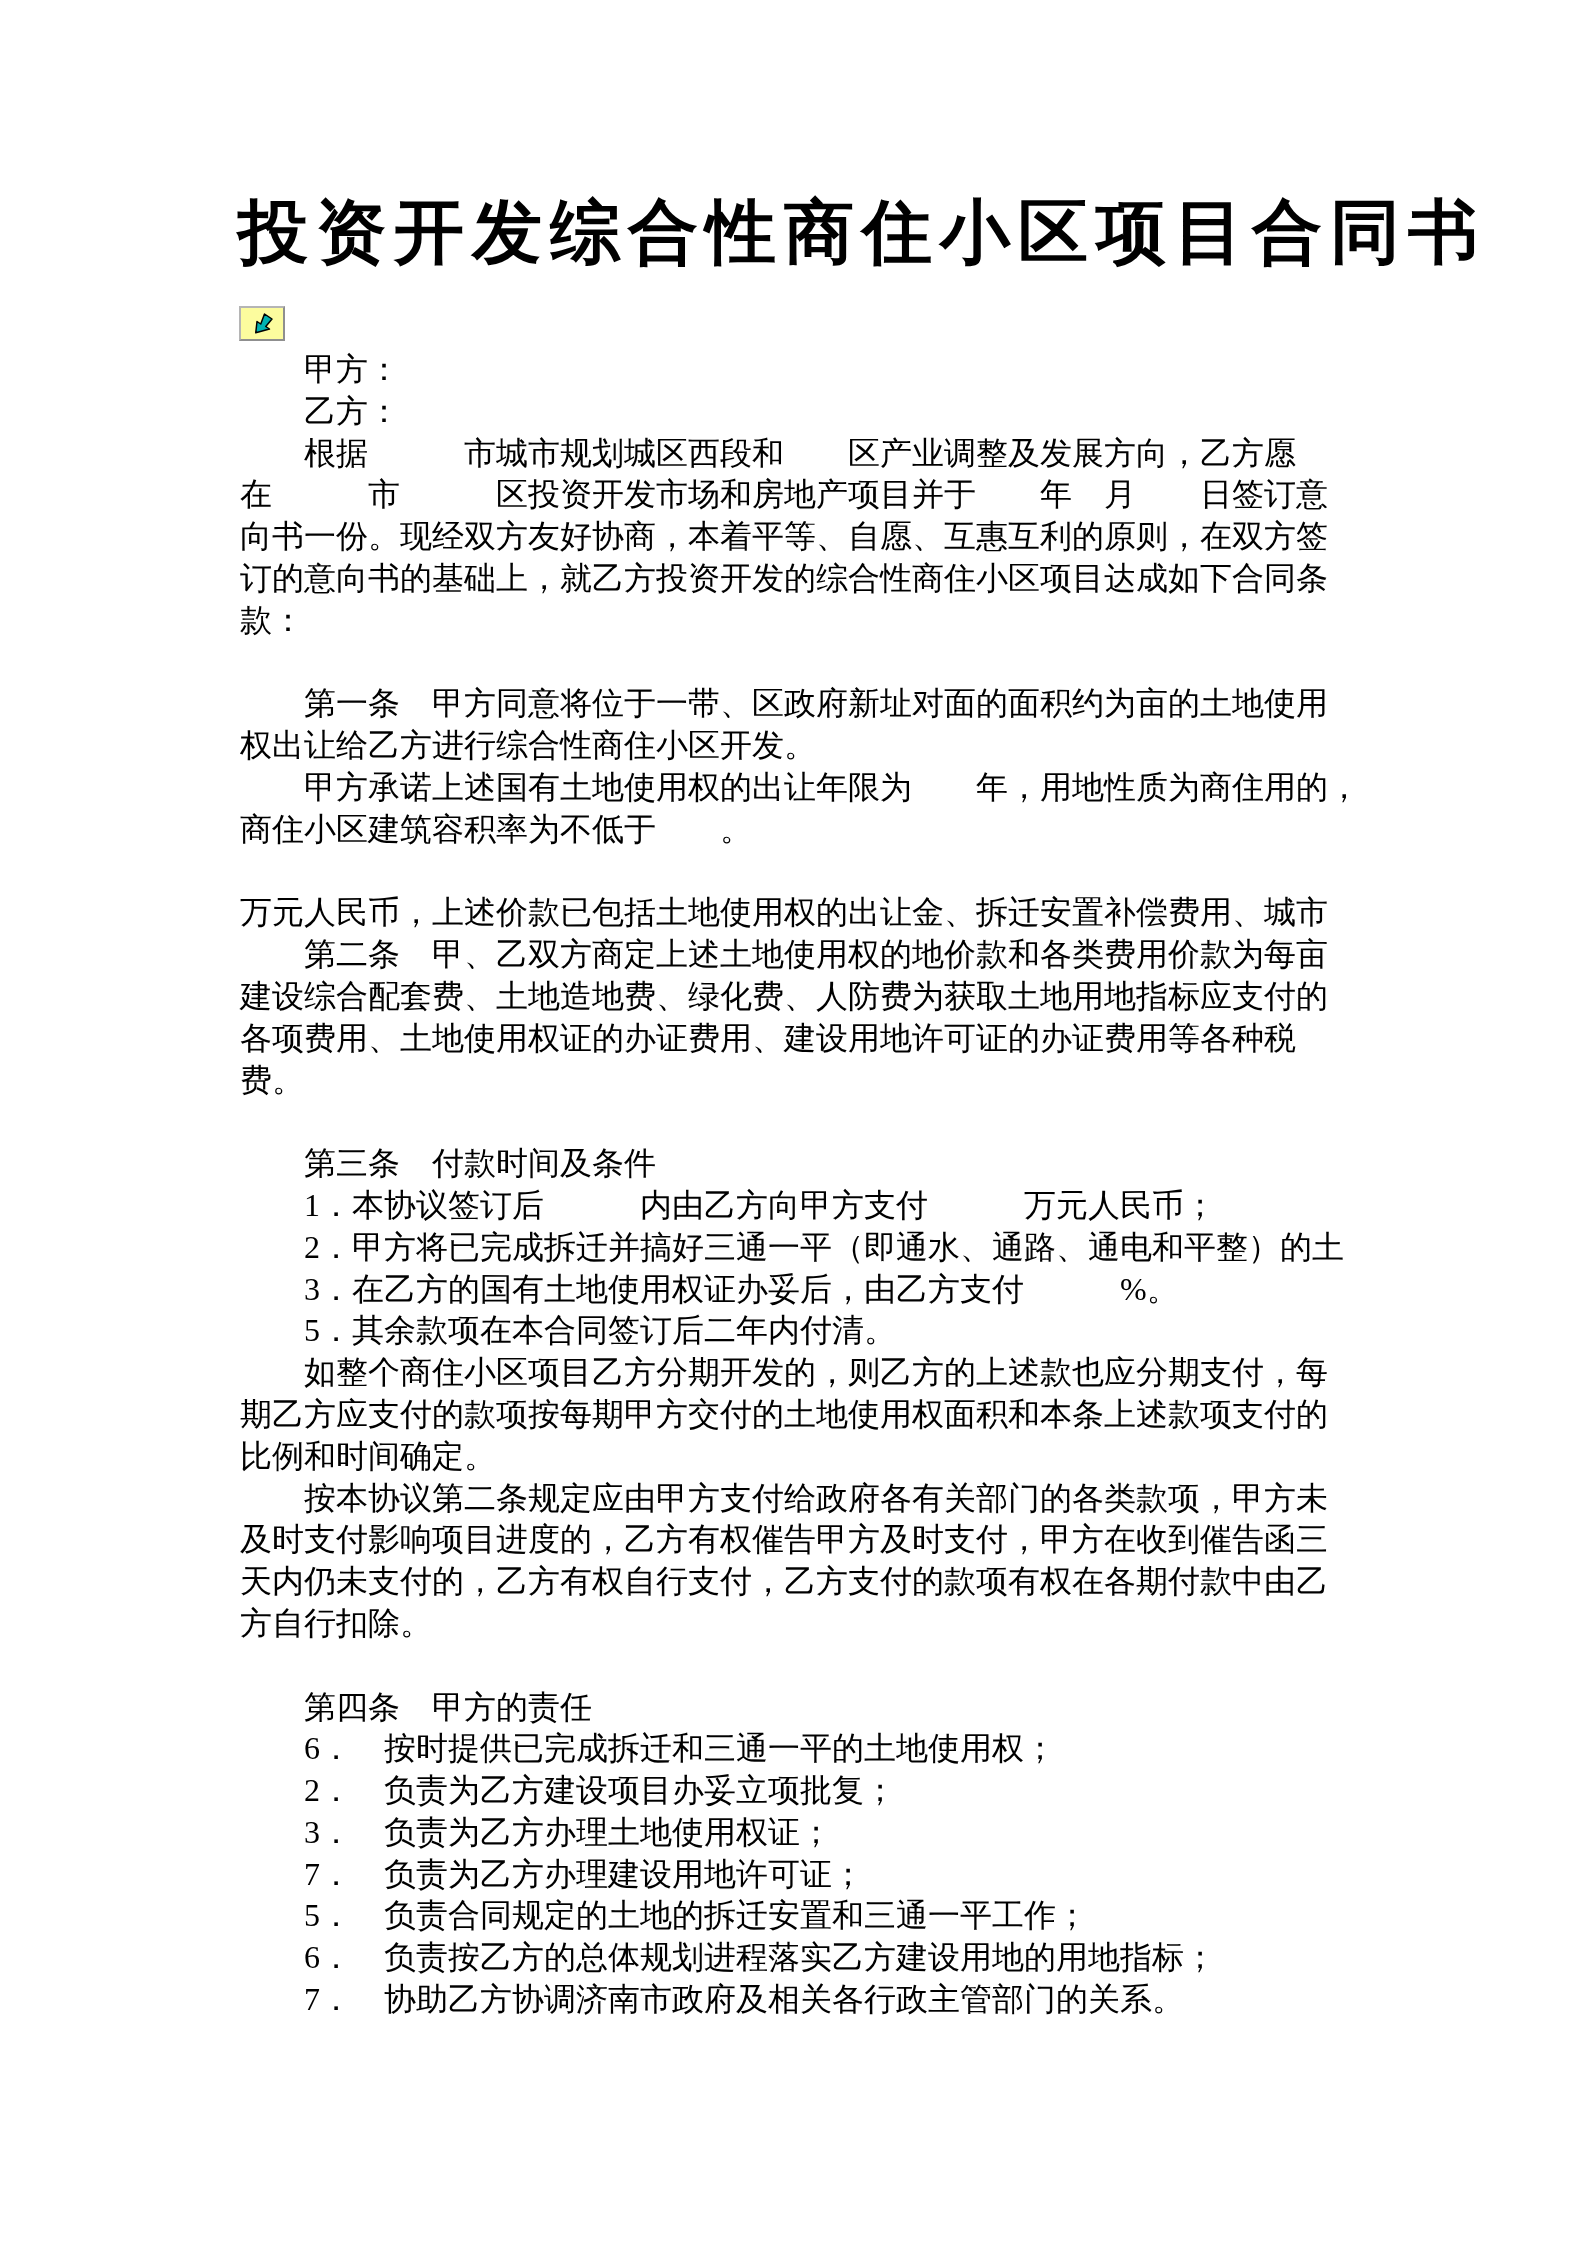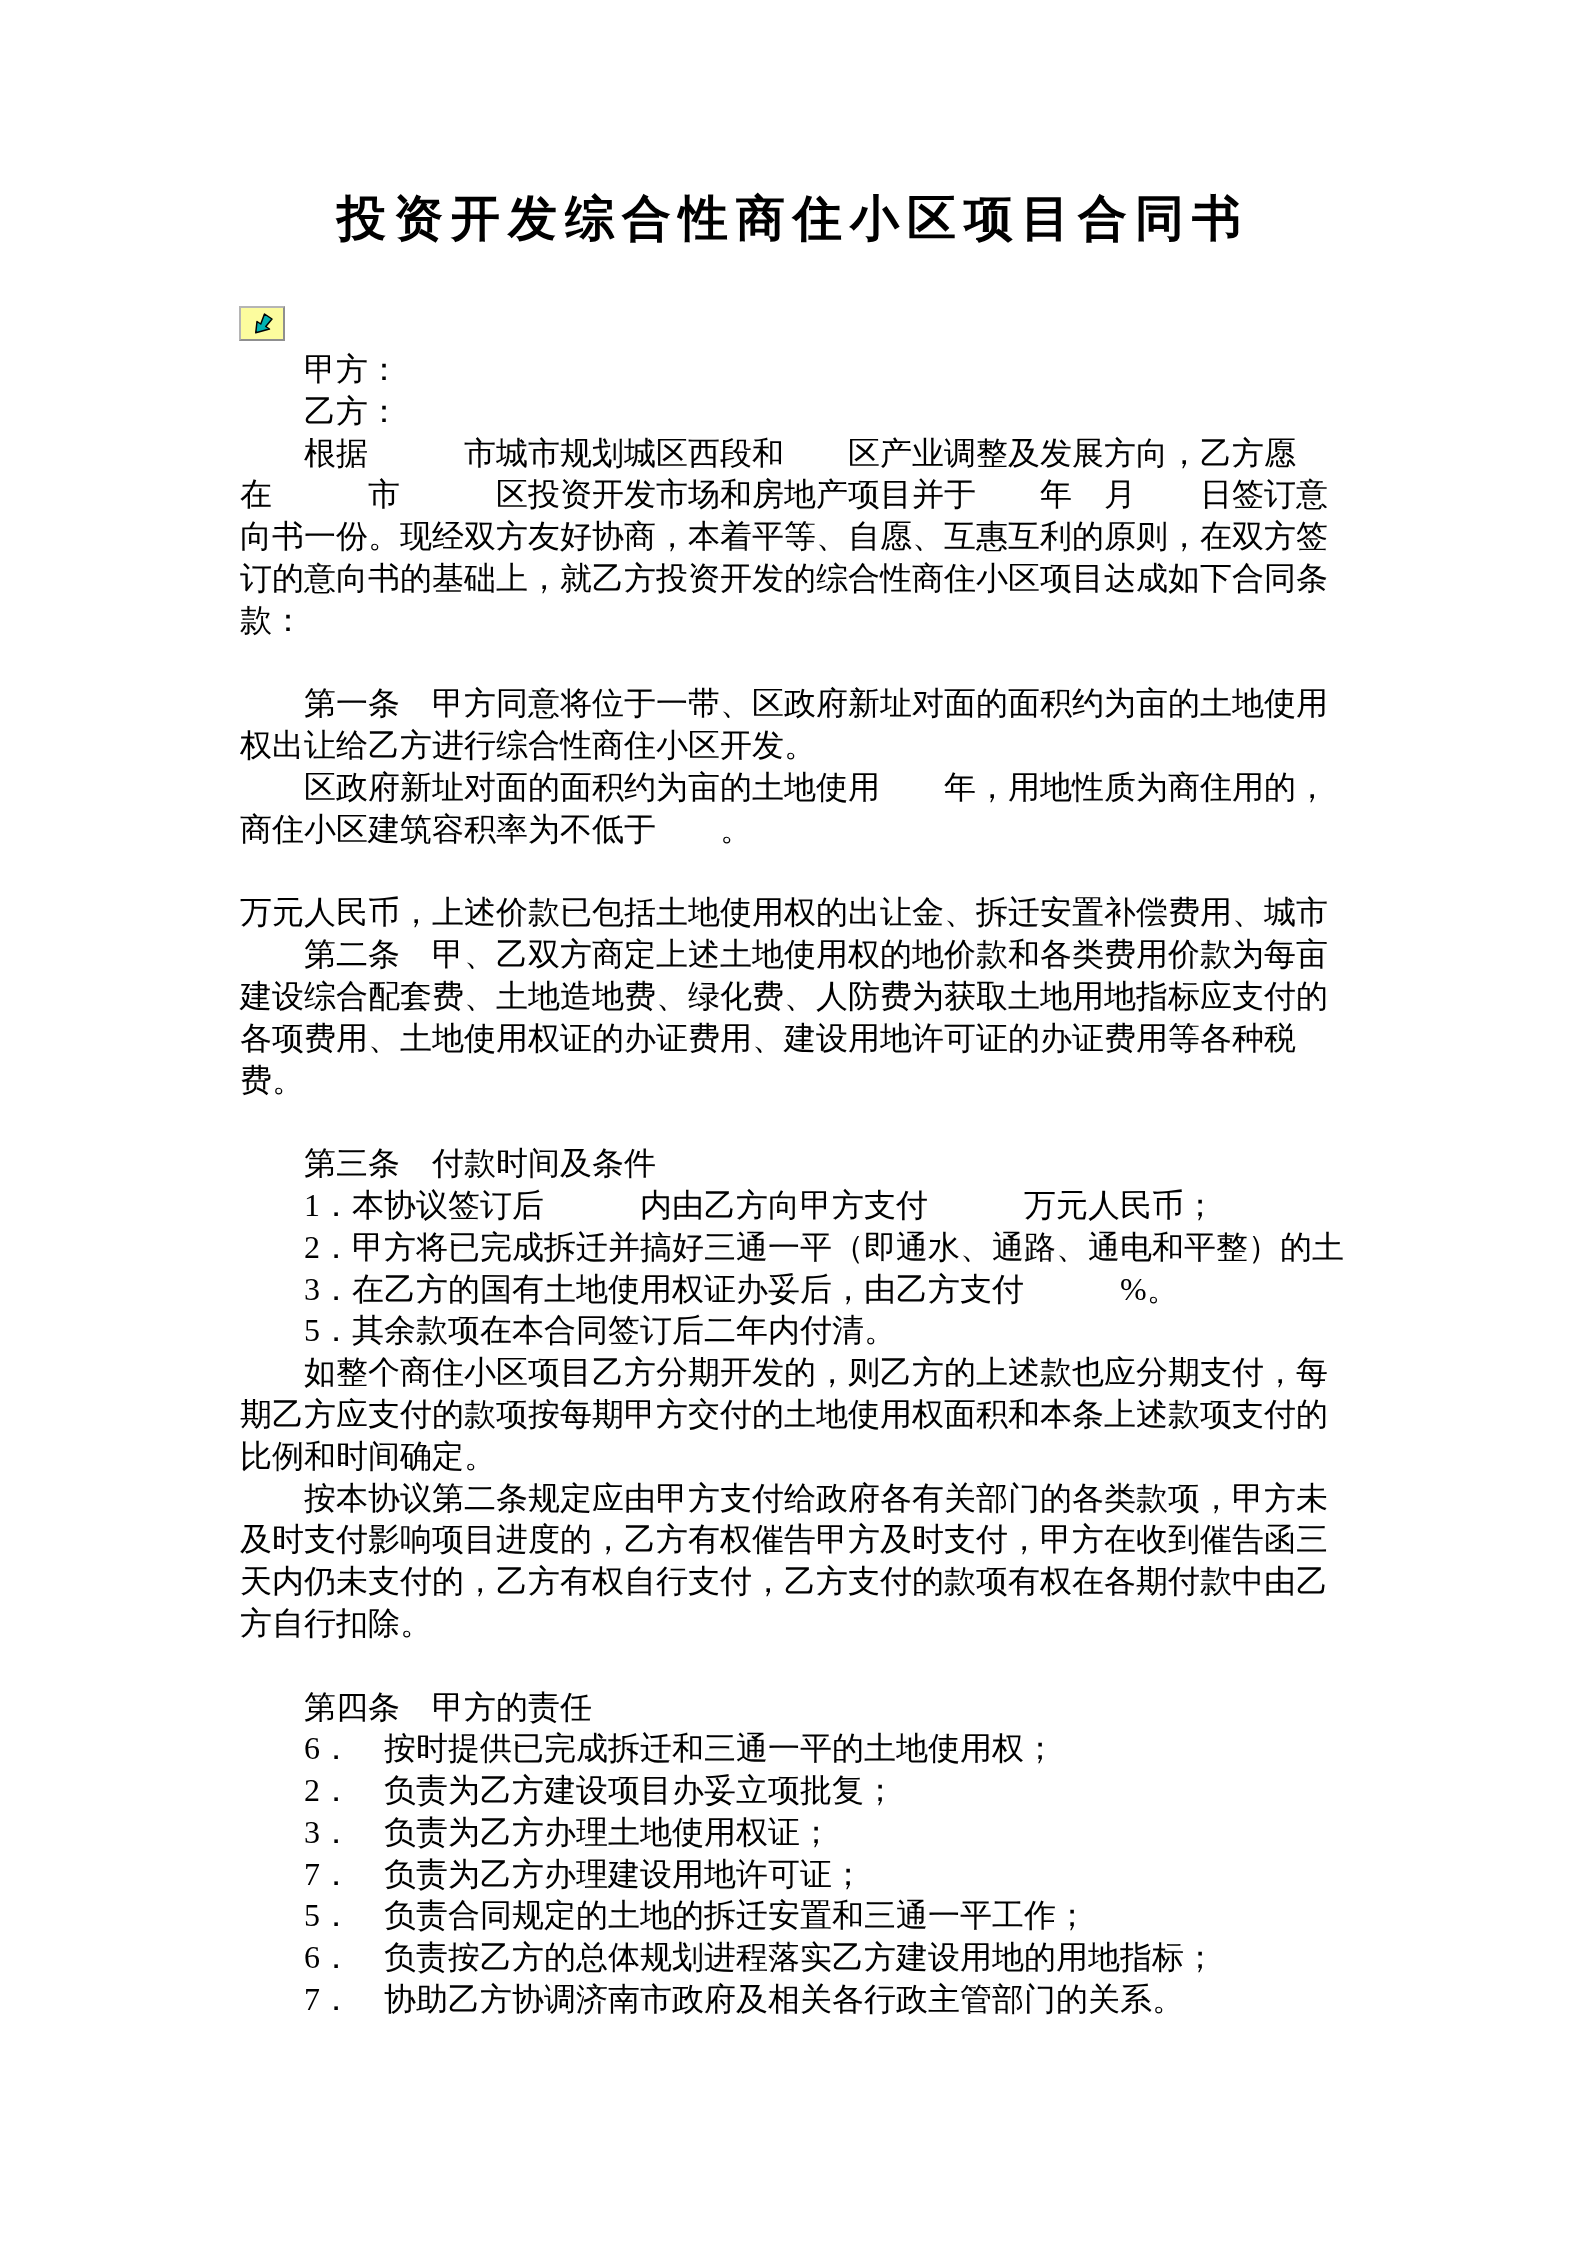--- a/index.html
+++ b/index.html
@@ -15,21 +15,21 @@
     overflow: hidden;
     font-family: "Liberation Serif", "DejaVu Serif", serif;
     color: #000000;
   }
   .doc-title {
     position: absolute;
     top: 186px;
     left: 238px;
     width: 1110px;
     text-align: center;
-    font-size: 49px;
+    font-size: 70px;
     font-weight: bold;
     letter-spacing: 8px;
     white-space: nowrap;
     font-family: Liberation Serif, serif;
   }
   .doc-icon {
     position: absolute;
     left: 239px;
     top: 306px;
     width: 42px;
@@ -82,21 +82,21 @@
       <div class="line indent">甲方：</div>
       <div class="line indent">乙方：</div>
       <div class="line indent">根据　　　市城市规划城区西段和　　区产业调整及发展方向，乙方愿</div>
       <div class="line">在　　　市　　　区投资开发市场和房地产项目并于　　年　月　　日签订意</div>
       <div class="line">向书一份。现经双方友好协商，本着平等、自愿、互惠互利的原则，在双方签</div>
       <div class="line">订的意向书的基础上，就乙方投资开发的综合性商住小区项目达成如下合同条</div>
       <div class="line">款：</div>
       <div class="line blank"></div>
       <div class="line indent">第一条　甲方同意将位于一带、区政府新址对面的面积约为亩的土地使用</div>
       <div class="line">权出让给乙方进行综合性商住小区开发。</div>
-      <div class="line indent">区政府新址对面的面积约为亩的土地使用　　年，用地性质为商住用的，</div>
+      <div class="line indent">甲方承诺上述国有土地使用权的出让年限为　　年，用地性质为商住用的，</div>
       <div class="line">商住小区建筑容积率为不低于　　。</div>
       <div class="line blank"></div>
       <div class="line">万元人民币，上述价款已包括土地使用权的出让金、拆迁安置补偿费用、城市</div>
       <div class="line indent">第二条　甲、乙双方商定上述土地使用权的地价款和各类费用价款为每亩</div>
       <div class="line">建设综合配套费、土地造地费、绿化费、人防费为获取土地用地指标应支付的</div>
       <div class="line">各项费用、土地使用权证的办证费用、建设用地许可证的办证费用等各种税</div>
       <div class="line">费。</div>
       <div class="line blank"></div>
       <div class="line indent">第三条　付款时间及条件</div>
       <div class="line indent">1．本协议签订后　　　内由乙方向甲方支付　　　万元人民币；</div>

